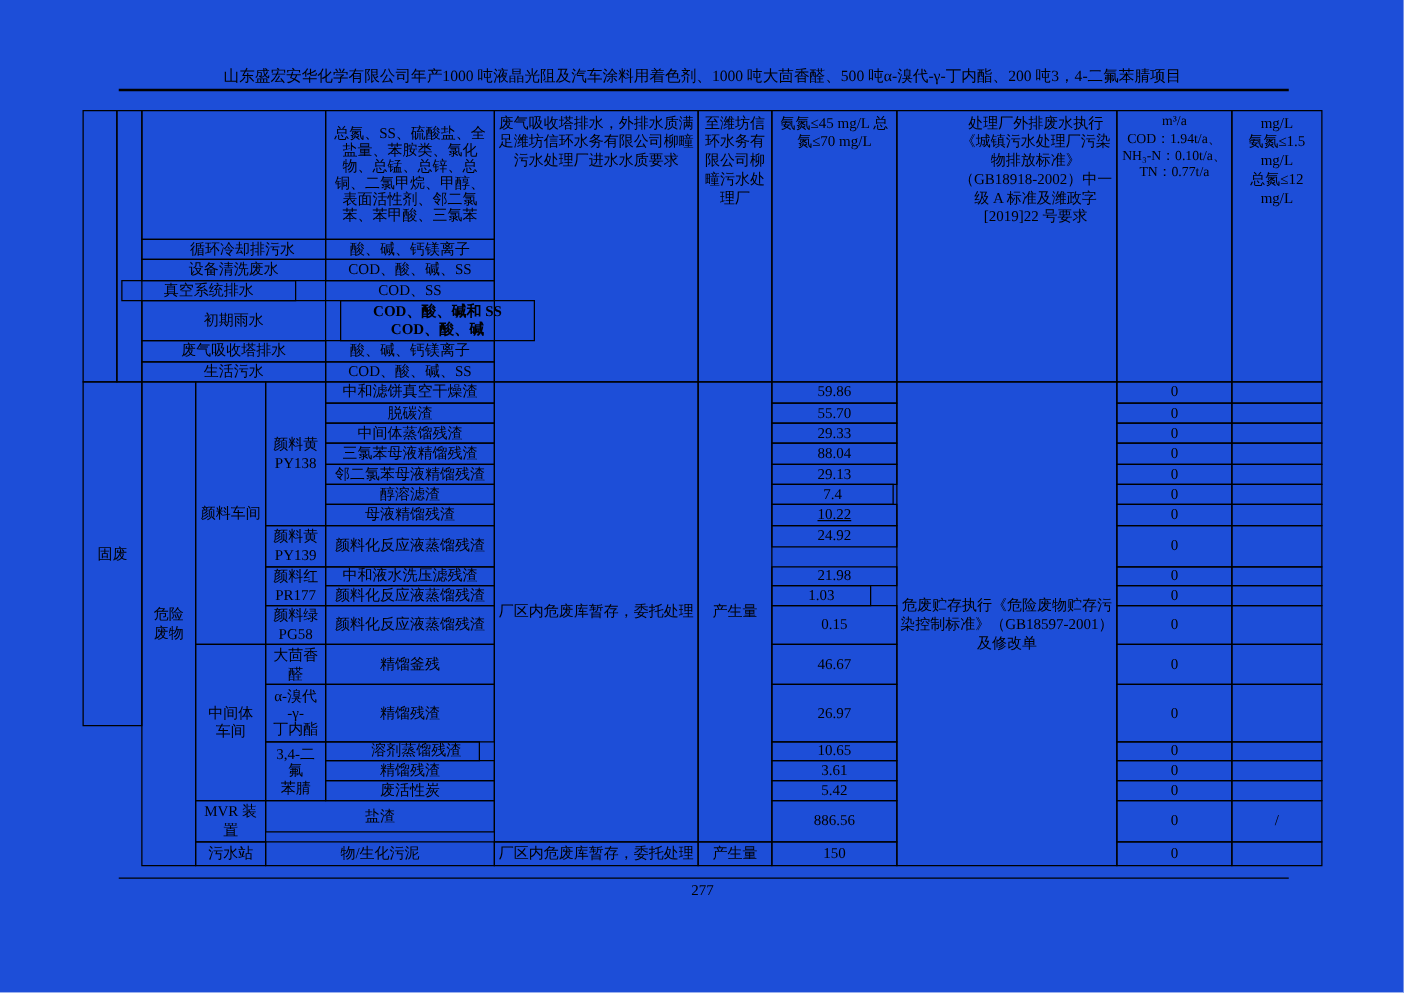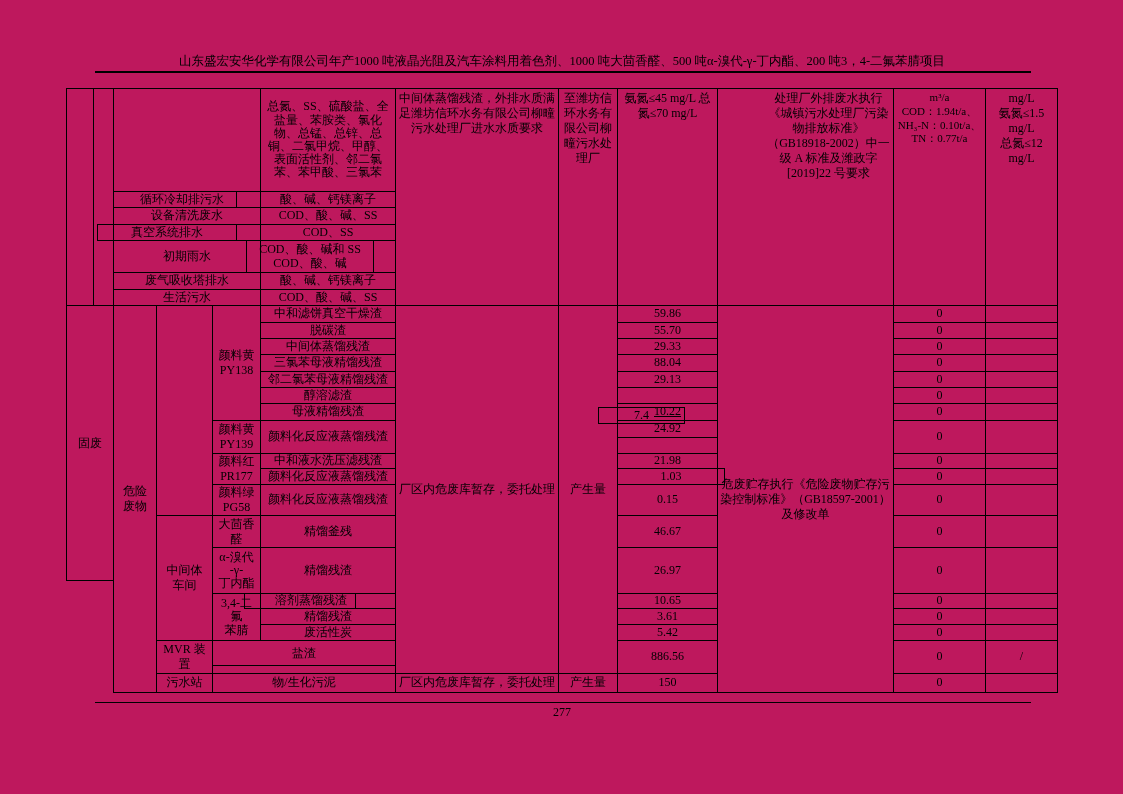--- a/index.html
+++ b/index.html
@@ -1,19 +1,19 @@
 <!DOCTYPE html>
 <html><head>
 <meta charset="utf-8">
 <style>
   html,body{margin:0;padding:0;background:#ffffff;}
   .page{
     position:relative;
     width:1123px;height:794px;
-    background:#be185d;
+    background:#1d4ed8;
     font-family:"Liberation Serif","DejaVu Serif",serif;
     color:#000;
   }
   .c{
     position:absolute;
     box-sizing:border-box;
     border:1px solid #000;
     display:flex;
     align-items:center;
     justify-content:center;
@@ -43,52 +43,53 @@
 
 <div class="page">
 
   <div class="hdr">山东盛宏安华化学有限公司年产1000 吨液晶光阻及汽车涂料用着色剂、1000 吨大茴香醛、500 吨α-溴代-γ-丁内酯、200 吨3，4-二氟苯腈项目</div>
   <div class="rule" style="left:95px;top:71px;width:936px;height:2px;"></div>
 
   <div class="c" style="left:66px;top:88px;width:28px;height:218px;"></div>
   <div class="c" style="left:93px;top:88px;width:21px;height:218px;"></div>
   <div class="c" style="left:113px;top:88px;width:148px;height:104px;"></div>
   <div class="c tight" style="left:260px;top:88px;width:136px;height:104px;">总氮、SS、硫酸盐、全盐量、苯胺类、氯化物、总锰、总锌、总铜、二氯甲烷、甲醇、表面活性剂、邻二氯苯、苯甲酸、三氯苯</div>
-  <div class="c top" style="left:395px;top:88px;width:164px;height:218px;">中间体蒸馏残渣，外排水质满足潍坊信环水务有限公司柳疃污水处理厂进水水质要求</div>
+  <div class="c top" style="left:395px;top:88px;width:164px;height:218px;">废气吸收塔排水，外排水质满足潍坊信环水务有限公司柳疃污水处理厂进水水质要求</div>
   <div class="c top" style="left:558px;top:88px;width:60px;height:218px;">至潍坊信环水务有限公司柳疃污水处理厂</div>
   <div class="c top" style="left:617px;top:88px;width:101px;height:218px;">氨氮≤45 mg/L 总氮≤70 mg/L</div>
   <div class="c top" style="left:717px;top:88px;width:177px;height:218px;padding-left:48px;">处理厂外排废水执行《城镇污水处理厂污染物排放标准》（GB18918-2002）中一级 A 标准及潍政字[2019]22 号要求</div>
   <div class="c top pre sm" style="left:893px;top:88px;width:93px;height:218px;">m³/a
 COD：1.94t/a、
 NH₃-N：0.10t/a、
 TN：0.77t/a</div>
   <div class="c top pre" style="left:985px;top:88px;width:73px;height:218px;">mg/L
 氨氮≤1.5
 mg/L
 总氮≤12
 mg/L</div>
 
-  <div class="c tight" style="left:113px;top:191px;width:124px;height:17px;padding-left:16px;">循环冷却排污水</div>
+  <div class="c tight" style="left:113px;top:191px;width:148px;height:17px;padding-left:16px;">循环冷却排污水</div>
   <div class="c tight" style="left:260px;top:191px;width:136px;height:17px;">酸、碱、钙镁离子</div>
   <div class="c tight" style="left:113px;top:207px;width:148px;height:18px;">设备清洗废水</div>
   <div class="c tight" style="left:260px;top:207px;width:136px;height:18px;">COD、酸、碱、SS</div>
   <div class="c tight" style="left:97px;top:224px;width:140px;height:17px;">真空系统排水</div>
   <div class="c tight" style="left:260px;top:224px;width:136px;height:17px;">COD、SS</div>
   <div class="c tight" style="left:113px;top:240px;width:148px;height:33px;">初期雨水</div>
-  <div class="c tight pre" style="left:246px;top:240px;width:128px;height:33px;">COD、酸、碱和 SS
+  <div class="c tight pre" style="left:272px;top:240px;width:156px;height:33px;font-weight:bold;">COD、酸、碱和 SS
 COD、酸、碱</div>
   <div class="c tight" style="left:113px;top:272px;width:148px;height:18px;">废气吸收塔排水</div>
   <div class="c tight" style="left:260px;top:272px;width:136px;height:18px;">酸、碱、钙镁离子</div>
   <div class="c tight" style="left:113px;top:289px;width:148px;height:17px;">生活污水</div>
   <div class="c tight" style="left:260px;top:289px;width:136px;height:17px;">COD、酸、碱、SS</div>
 
   <div class="c" style="left:66px;top:305px;width:48px;height:276px;">固废</div>
   <div class="c pre" style="left:113px;top:305px;width:44px;height:388px;">危险
 废物</div>
 
+  <div class="c" style="left:156px;top:305px;width:57px;height:211px;">颜料车间</div>
   <div class="c pre" style="left:212px;top:305px;width:49px;height:116px;">颜料黄
 PY138</div>
   <div class="c pre" style="left:212px;top:420px;width:49px;height:34px;">颜料黄
 PY139</div>
   <div class="c pre" style="left:212px;top:453px;width:49px;height:32px;">颜料红
 PR177</div>
   <div class="c pre" style="left:212px;top:484px;width:49px;height:32px;">颜料绿
 PG58</div>
   <div class="c pre" style="left:156px;top:515px;width:57px;height:126px;">中间体
 车间</div>
@@ -112,39 +113,39 @@
   <div class="c tight" style="left:260px;top:354px;width:136px;height:18px;">三氯苯母液精馏残渣</div>
   <div class="c tight" style="left:260px;top:371px;width:136px;height:17px;">邻二氯苯母液精馏残渣</div>
   <div class="c tight" style="left:260px;top:387px;width:136px;height:17px;">醇溶滤渣</div>
   <div class="c tight" style="left:260px;top:403px;width:136px;height:18px;">母液精馏残渣</div>
   <div class="c tight" style="left:260px;top:420px;width:136px;height:34px;">颜料化反应液蒸馏残渣</div>
   <div class="c tight" style="left:260px;top:453px;width:136px;height:16px;">中和液水洗压滤残渣</div>
   <div class="c tight" style="left:260px;top:468px;width:136px;height:17px;">颜料化反应液蒸馏残渣</div>
   <div class="c tight" style="left:260px;top:484px;width:136px;height:32px;">颜料化反应液蒸馏残渣</div>
   <div class="c tight" style="left:260px;top:515px;width:136px;height:33px;">精馏釜残</div>
   <div class="c tight" style="left:260px;top:547px;width:136px;height:47px;">精馏残渣</div>
-  <div class="c tight" style="left:244px;top:593px;width:112px;height:16px;padding-left:24px;">溶剂蒸馏残渣</div>
+  <div class="c tight" style="left:260px;top:593px;width:124px;height:16px;padding-left:24px;">溶剂蒸馏残渣</div>
   <div class="c tight" style="left:260px;top:608px;width:136px;height:17px;">精馏残渣</div>
   <div class="c tight" style="left:260px;top:624px;width:136px;height:17px;">废活性炭</div>
 
   <div class="c" style="left:395px;top:305px;width:164px;height:369px;">厂区内危废库暂存，委托处理</div>
   <div class="c" style="left:558px;top:305px;width:60px;height:369px;">产生量</div>
   <div class="c tight" style="left:395px;top:673px;width:164px;height:20px;">厂区内危废库暂存，委托处理</div>
   <div class="c tight" style="left:558px;top:673px;width:60px;height:20px;">产生量</div>
 
   <div class="c tight" style="left:617px;top:305px;width:101px;height:18px;">59.86</div>
   <div class="c tight" style="left:617px;top:322px;width:101px;height:17px;">55.70</div>
   <div class="c tight" style="left:617px;top:338px;width:101px;height:17px;">29.33</div>
   <div class="c tight" style="left:617px;top:354px;width:101px;height:18px;">88.04</div>
   <div class="c tight" style="left:617px;top:371px;width:101px;height:17px;">29.13</div>
-  <div class="c tight" style="left:598px;top:387px;width:87px;height:17px;margin-top:20px;">7.4</div>
+  <div class="c tight" style="left:617px;top:387px;width:98px;height:17px;">7.4</div>
   <div class="c tight" style="left:617px;top:403px;width:101px;height:18px;text-decoration:underline;">10.22</div>
   <div class="c tight" style="left:617px;top:420px;width:101px;height:18px;">24.92</div>
   <div class="c tight" style="left:617px;top:453px;width:101px;height:16px;">21.98</div>
-  <div class="c tight" style="left:617px;top:468px;width:108px;height:17px;">1.03</div>
+  <div class="c tight" style="left:617px;top:468px;width:80px;height:17px;">1.03</div>
   <div class="c tight" style="left:617px;top:484px;width:101px;height:32px;">0.15</div>
   <div class="c tight" style="left:617px;top:515px;width:101px;height:33px;">46.67</div>
   <div class="c tight" style="left:617px;top:547px;width:101px;height:47px;">26.97</div>
   <div class="c tight" style="left:617px;top:593px;width:101px;height:16px;">10.65</div>
   <div class="c tight" style="left:617px;top:608px;width:101px;height:17px;">3.61</div>
   <div class="c tight" style="left:617px;top:624px;width:101px;height:17px;">5.42</div>
   <div class="c tight" style="left:617px;top:640px;width:101px;height:34px;">886.56</div>
   <div class="c tight" style="left:617px;top:673px;width:101px;height:20px;">150</div>
 
   <div class="c" style="left:717px;top:305px;width:177px;height:388px;">危废贮存执行《危险废物贮存污染控制标准》（GB18597-2001）及修改单</div>

